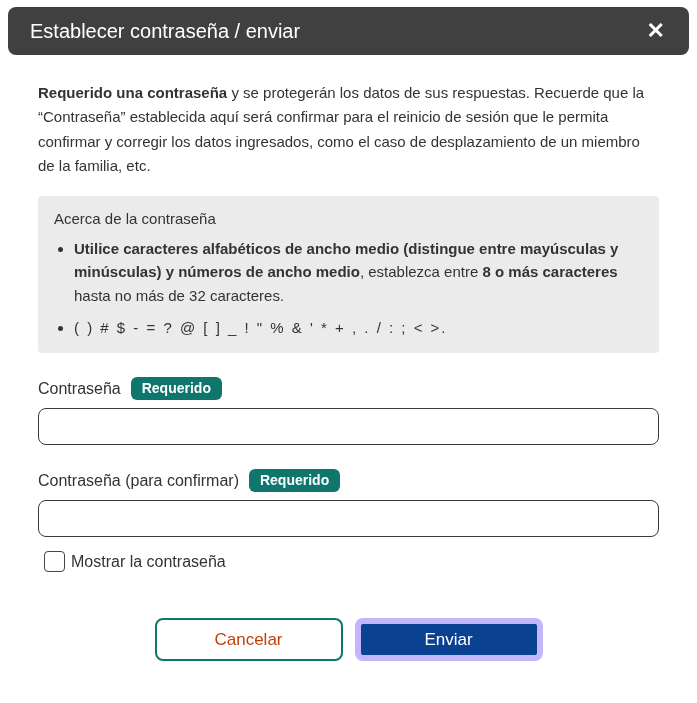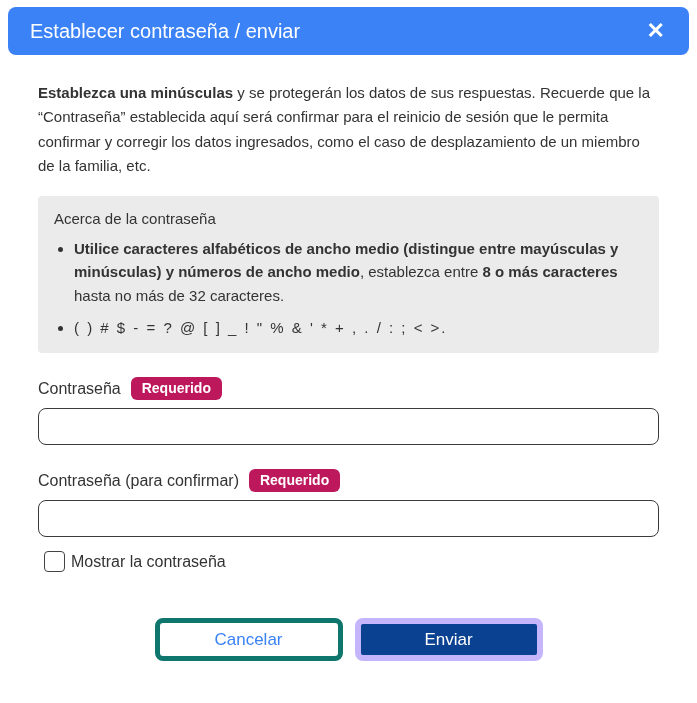--- a/index.html
+++ b/index.html
@@ -10,21 +10,21 @@
     font-family: "Liberation Sans", sans-serif;
     color: #333333;
     overflow: hidden;
   }
   .dialog { width: 697px; height: 703px; position: relative; }
 
   
   .modal-header {
     margin: 7px 8px 0 8px;
     height: 48px;
-    background: #3b82f6;
+    background: #404040;
     border-radius: 8px;
     display: flex; align-items: center;
     padding: 0 20px 0 22px;
     color: #ffffff;
   }
   .modal-title { font-size: 20px; font-weight: 400; flex: 1; }
   .close-btn {
     background: none; border: none; color: #ffffff;
     font-size: 22px; font-weight: 700; line-height: 1;
     cursor: pointer; padding: 2px 4px; font-family: inherit;
@@ -46,21 +46,21 @@
   .about-list { margin: 0; padding-left: 20px; }
   .about-list li { font-size: 15px; line-height: 1.55; margin-bottom: 9px; }
   .about-list li:last-child { margin-bottom: 0; }
   .symbols-line { display: block; letter-spacing: 2px; }
 
   
   .field { margin-top: 24px; }
   .field-label-row { display: flex; align-items: center; gap: 10px; margin-bottom: 8px; }
   .field-label { font-size: 16px; }
   .badge {
-    background: #be185d; color: #ffffff;
+    background: #0f766e; color: #ffffff;
     font-size: 14px; font-weight: 700;
     padding: 3px 11px 4px 11px;
     border-radius: 6px;
     line-height: 1.15;
   }
   .text-input {
     width: 100%; height: 37px;
     border: 1px solid #3a3a3a;
     border-radius: 8px;
     font-size: 16px; font-family: inherit;
@@ -82,36 +82,36 @@
 
   
   .actions { display: flex; justify-content: center; gap: 12px; margin-top: 46px; }
   .btn {
     width: 188px; height: 43px;
     border-radius: 8px;
     font-size: 17px; font-family: inherit;
     display: flex; align-items: center; justify-content: center;
     cursor: pointer;
   }
-  .btn-cancel { background: #ffffff; border: 5px solid #0f766e; color: #3b82f6; }
+  .btn-cancel { background: #ffffff; border: 2px solid #0f766e; color: #c2410c; }
   .btn-submit { background: #0a4191; border: 6px solid #c4b5fd; color: #ffffff; }
 </style>
 </head>
 <body>
 
 <div class="dialog">
 
   <div class="modal-header">
     <span class="modal-title">Establecer contraseña / enviar</span>
     <button class="close-btn">✕</button>
   </div>
 
   <div class="content">
 
-    <p class="intro"><b>Establezca una minúsculas</b><span> y se protegerán los datos de sus respuestas. Recuerde que la “Contraseña” establecida aquí será confirmar para el reinicio de sesión que le permita confirmar y corregir los datos ingresados, como el caso de desplazamiento de un miembro de la familia, etc.</span></p>
+    <p class="intro"><b>Requerido una contraseña</b><span> y se protegerán los datos de sus respuestas. Recuerde que la “Contraseña” establecida aquí será confirmar para el reinicio de sesión que le permita confirmar y corregir los datos ingresados, como el caso de desplazamiento de un miembro de la familia, etc.</span></p>
 
     <div class="about-box">
       <p class="about-heading">Acerca de la contraseña</p>
       <ul class="about-list">
         <li><b>Utilice caracteres alfabéticos de ancho medio (distingue entre mayúsculas y minúsculas) y números de ancho medio</b><span>, establezca entre </span><b>8 o más caracteres</b><span> hasta no más de 32 caracteres.</span></li>
         <li>
           <span class="symbols-line">( ) # $ - = ? @ [ ] _ ! " % &amp; ' * + , . / : ; &lt; &gt;.</span>
         </li>
       </ul>
     </div>

